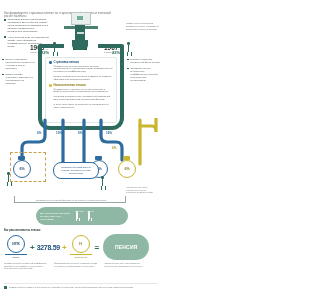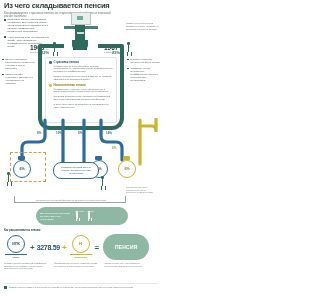--- a/index.html
+++ b/index.html
@@ -156,21 +156,20 @@
   .footnote{position:absolute;left:4px;top:286px;width:154px;display:flex;gap:2px;}
   .fn-sq{width:3px;height:3px;background:#2e6b5e;flex:0 0 3px;margin-top:0.3px;}
   .fn-tx{font-size:2.1px;line-height:2.6px;color:#6a7471;}
   .hr{position:absolute;left:4px;top:283px;width:154px;height:0.5px;background:#e3e8e6;}
 </style>
 </head>
 <body>
 
 <div class="page">
 
-  <div class="title">Из чего складывается пенсия</div>
   <div class="subtitle">Как формируется страховая пенсия по старости: тарифы, баллы и итоговый расчёт выплаты</div>
 
   <div class="bullets">
     <div class="bullet">
       <span class="sq"></span>
       <span class="tx">Страховые взносы работодателя составляют 22% от фонда оплаты труда работника и направляются в систему обязательного пенсионного страхования</span>
     </div>
     <div class="bullet">
       <span class="sq"></span>
       <span class="tx">Часть взносов идёт на солидарный тариф, часть формирует индивидуальные пенсионные права</span>

